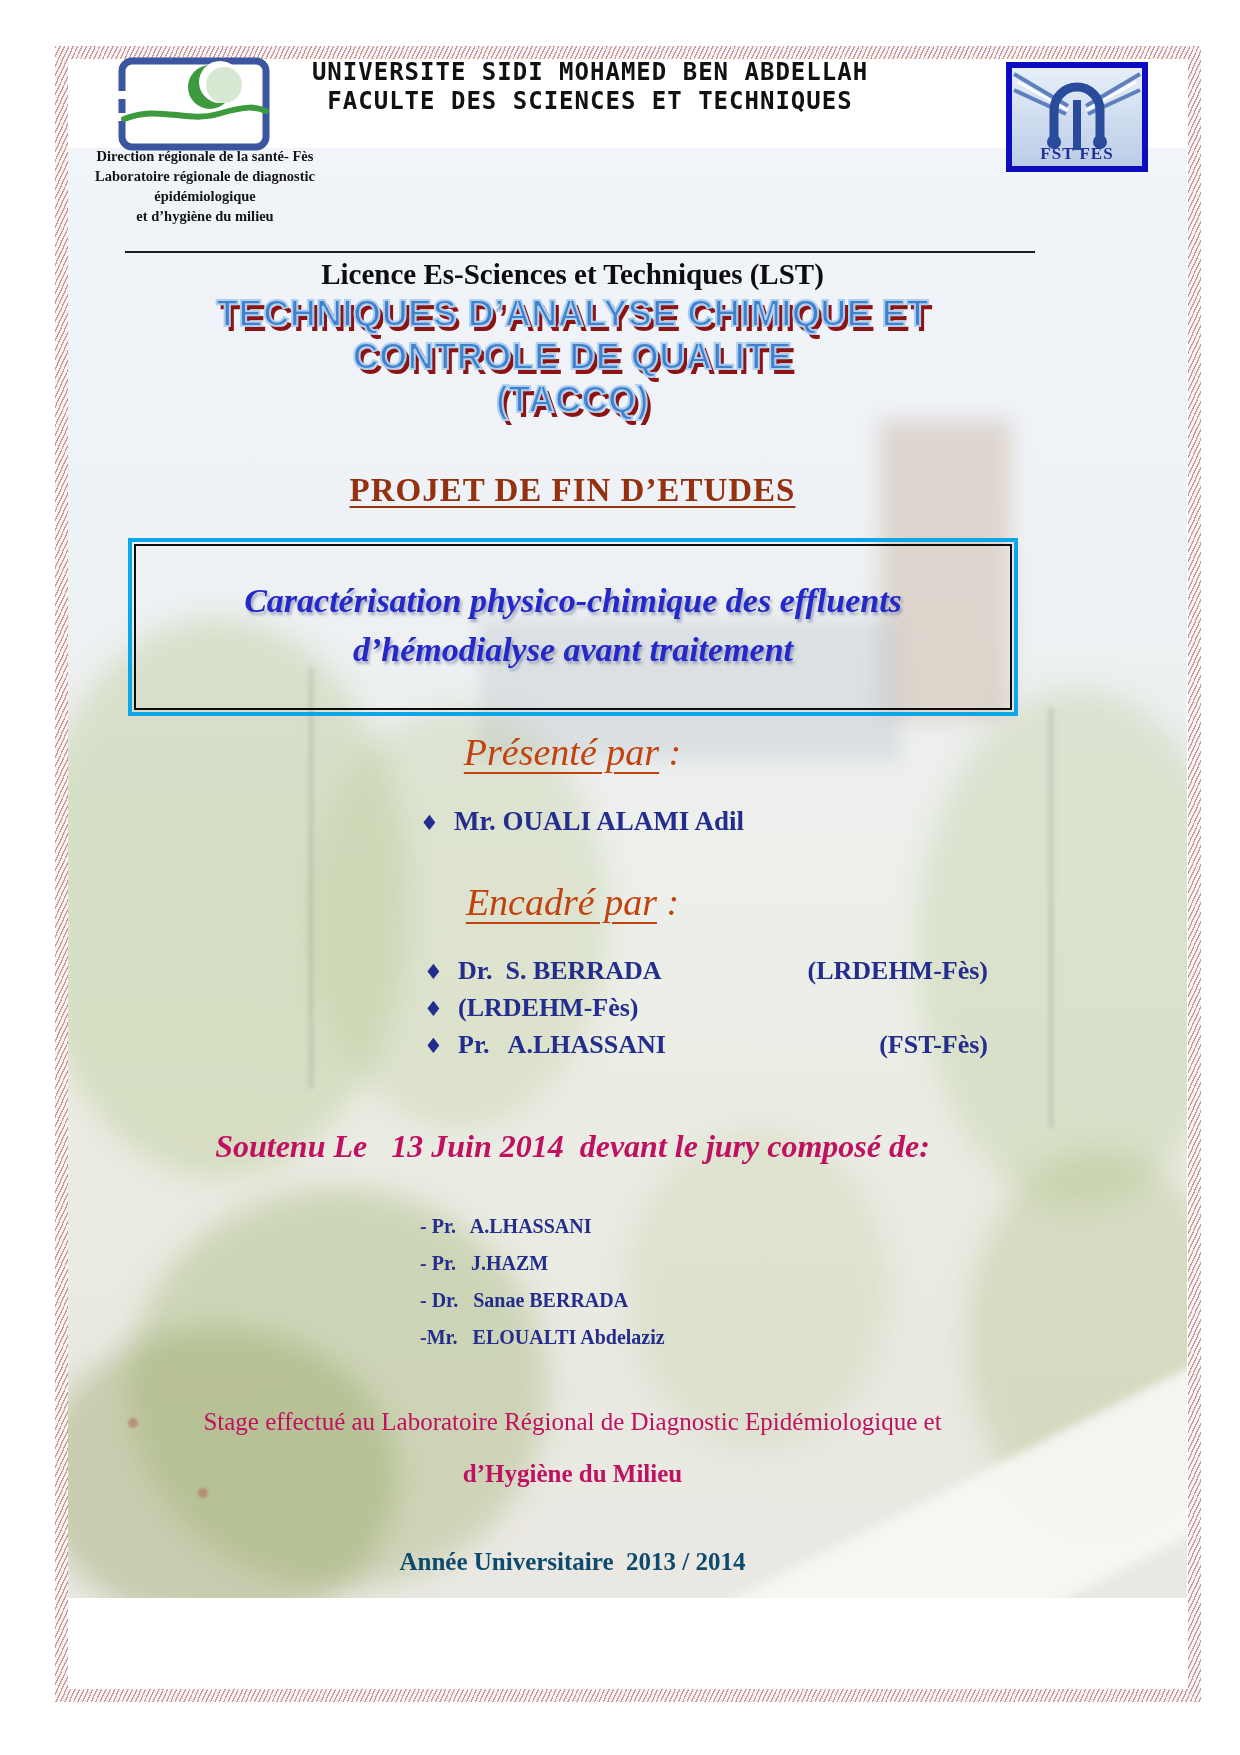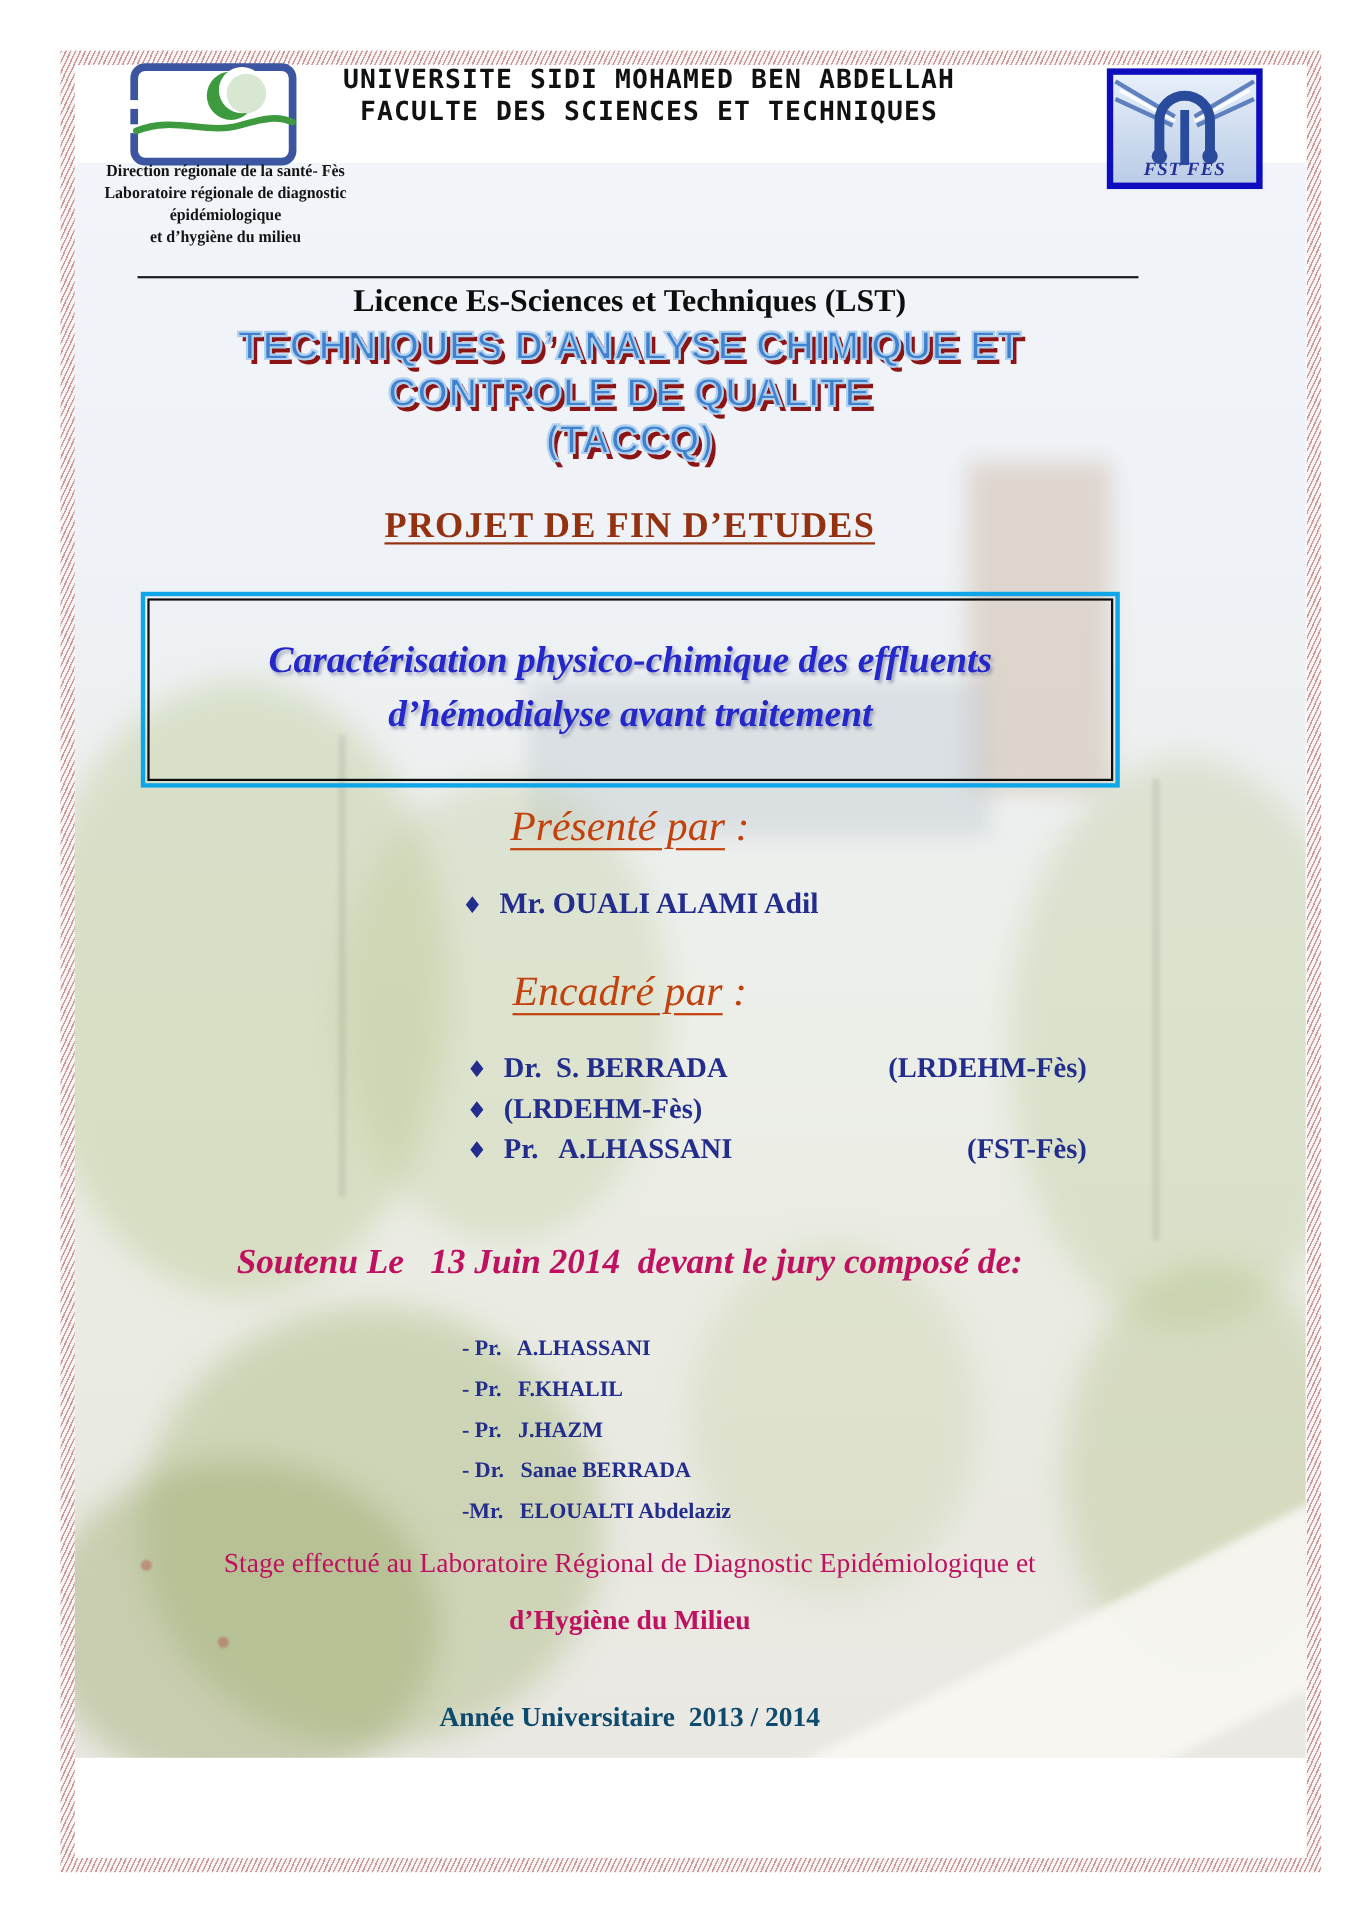--- a/index.html
+++ b/index.html
@@ -38,42 +38,42 @@
   .dot{position:absolute;width:10px;height:10px;border-radius:50%;background:rgba(180,80,80,.45);filter:blur(1px);}
   .d1{left:60px;top:1270px;} .d2{left:130px;top:1340px;}
   
   .ministry-logo{position:absolute;left:118px;top:57px;width:152px;height:94px;}
   .header-block{
     position:absolute;left:280px;top:58px;width:620px;text-align:center;
     font-family:"DejaVu Sans Mono","Liberation Mono",monospace;font-weight:bold;color:#111;
   }
   .header-block .h1{font-size:24px;line-height:29px;letter-spacing:1px;}
   .header-block .h2{font-size:24px;line-height:29px;letter-spacing:1px;}
-  .fst-logo{position:absolute;left:1006px;top:62px;width:142px;height:110px;font-style:italic;}
+  .fst-logo{position:absolute;left:1006px;top:62px;width:142px;height:110px;}
   .fst-label{
     position:absolute;left:0;right:0;bottom:8px;text-align:center;
     font-family:"Liberation Serif",serif;font-weight:bold;font-size:17px;color:#23309a;letter-spacing:1px;
   }
   .direction-block{
     position:absolute;left:62px;top:148px;width:286px;text-align:center;
     font-family:"Liberation Serif",serif;font-weight:bold;font-size:14.5px;line-height:19px;color:#141414;
     transform:scaleY(1.05);
   }
   .rule{position:absolute;left:125px;top:251px;width:910px;height:2px;background:#1c1c1c;}
   
   .center-col{position:absolute;left:70px;width:1005px;text-align:center;}
   .licence{top:258px;font-weight:bold;font-size:29px;color:#0d0d0d;}
   .wordart{
     top:292px;font-family:"Liberation Sans",sans-serif;font-weight:bold;
     font-size:36px;line-height:43px;letter-spacing:.5px;
     color:#3f80cf;-webkit-text-stroke:2px #aed0ee;
     text-shadow:4px 5px 0 #8d1414;
   }
   .projet{
-    top:460px;font-weight:bold;font-size:33px;color:#943110;letter-spacing:1px;
+    top:472px;font-weight:bold;font-size:33px;color:#943110;letter-spacing:1px;
     text-decoration:underline;text-decoration-thickness:2px;text-underline-offset:5px;
   }
   
   .title-box{position:absolute;left:128px;top:538px;width:878px;border:4px solid #0ea5e9;padding:2px;}
   .title-box-inner{border:2px solid #0c0c0c;padding:30px 8px 34px 8px;text-align:center;}
   .thesis-title{
     font-style:italic;font-weight:bold;font-size:34px;line-height:49px;color:#2427c9;
     text-shadow:2px 3px 3px rgba(110,120,155,.6);
   }
   
@@ -212,21 +212,20 @@
     <span class="bullet">♦</span>
     <span class="person">Pr.   A.LHASSANI</span>
     <span class="aff">(FST-Fès)</span>
   </div>
 </div>
 
 <div class="center-col soutenu">Soutenu Le   13 Juin 2014  devant le jury composé de:</div>
 
 <div class="jury-list">
   <div class="jury-line">- Pr.   A.LHASSANI</div>
-  <div class="jury-line">- Pr.   F.KHALIL</div>
   <div class="jury-line">- Pr.   J.HAZM</div>
   <div class="jury-line">- Dr.   Sanae BERRADA</div>
   <div class="jury-line">-Mr.   ELOUALTI Abdelaziz</div>
 </div>
 
 <div class="center-col stage1">Stage effectué au Laboratoire Régional de Diagnostic Epidémiologique et</div>
 <div class="center-col stage2">d’Hygiène du Milieu</div>
 <div class="center-col annee">Année Universitaire  2013 / 2014</div>
 
 </body></html>

